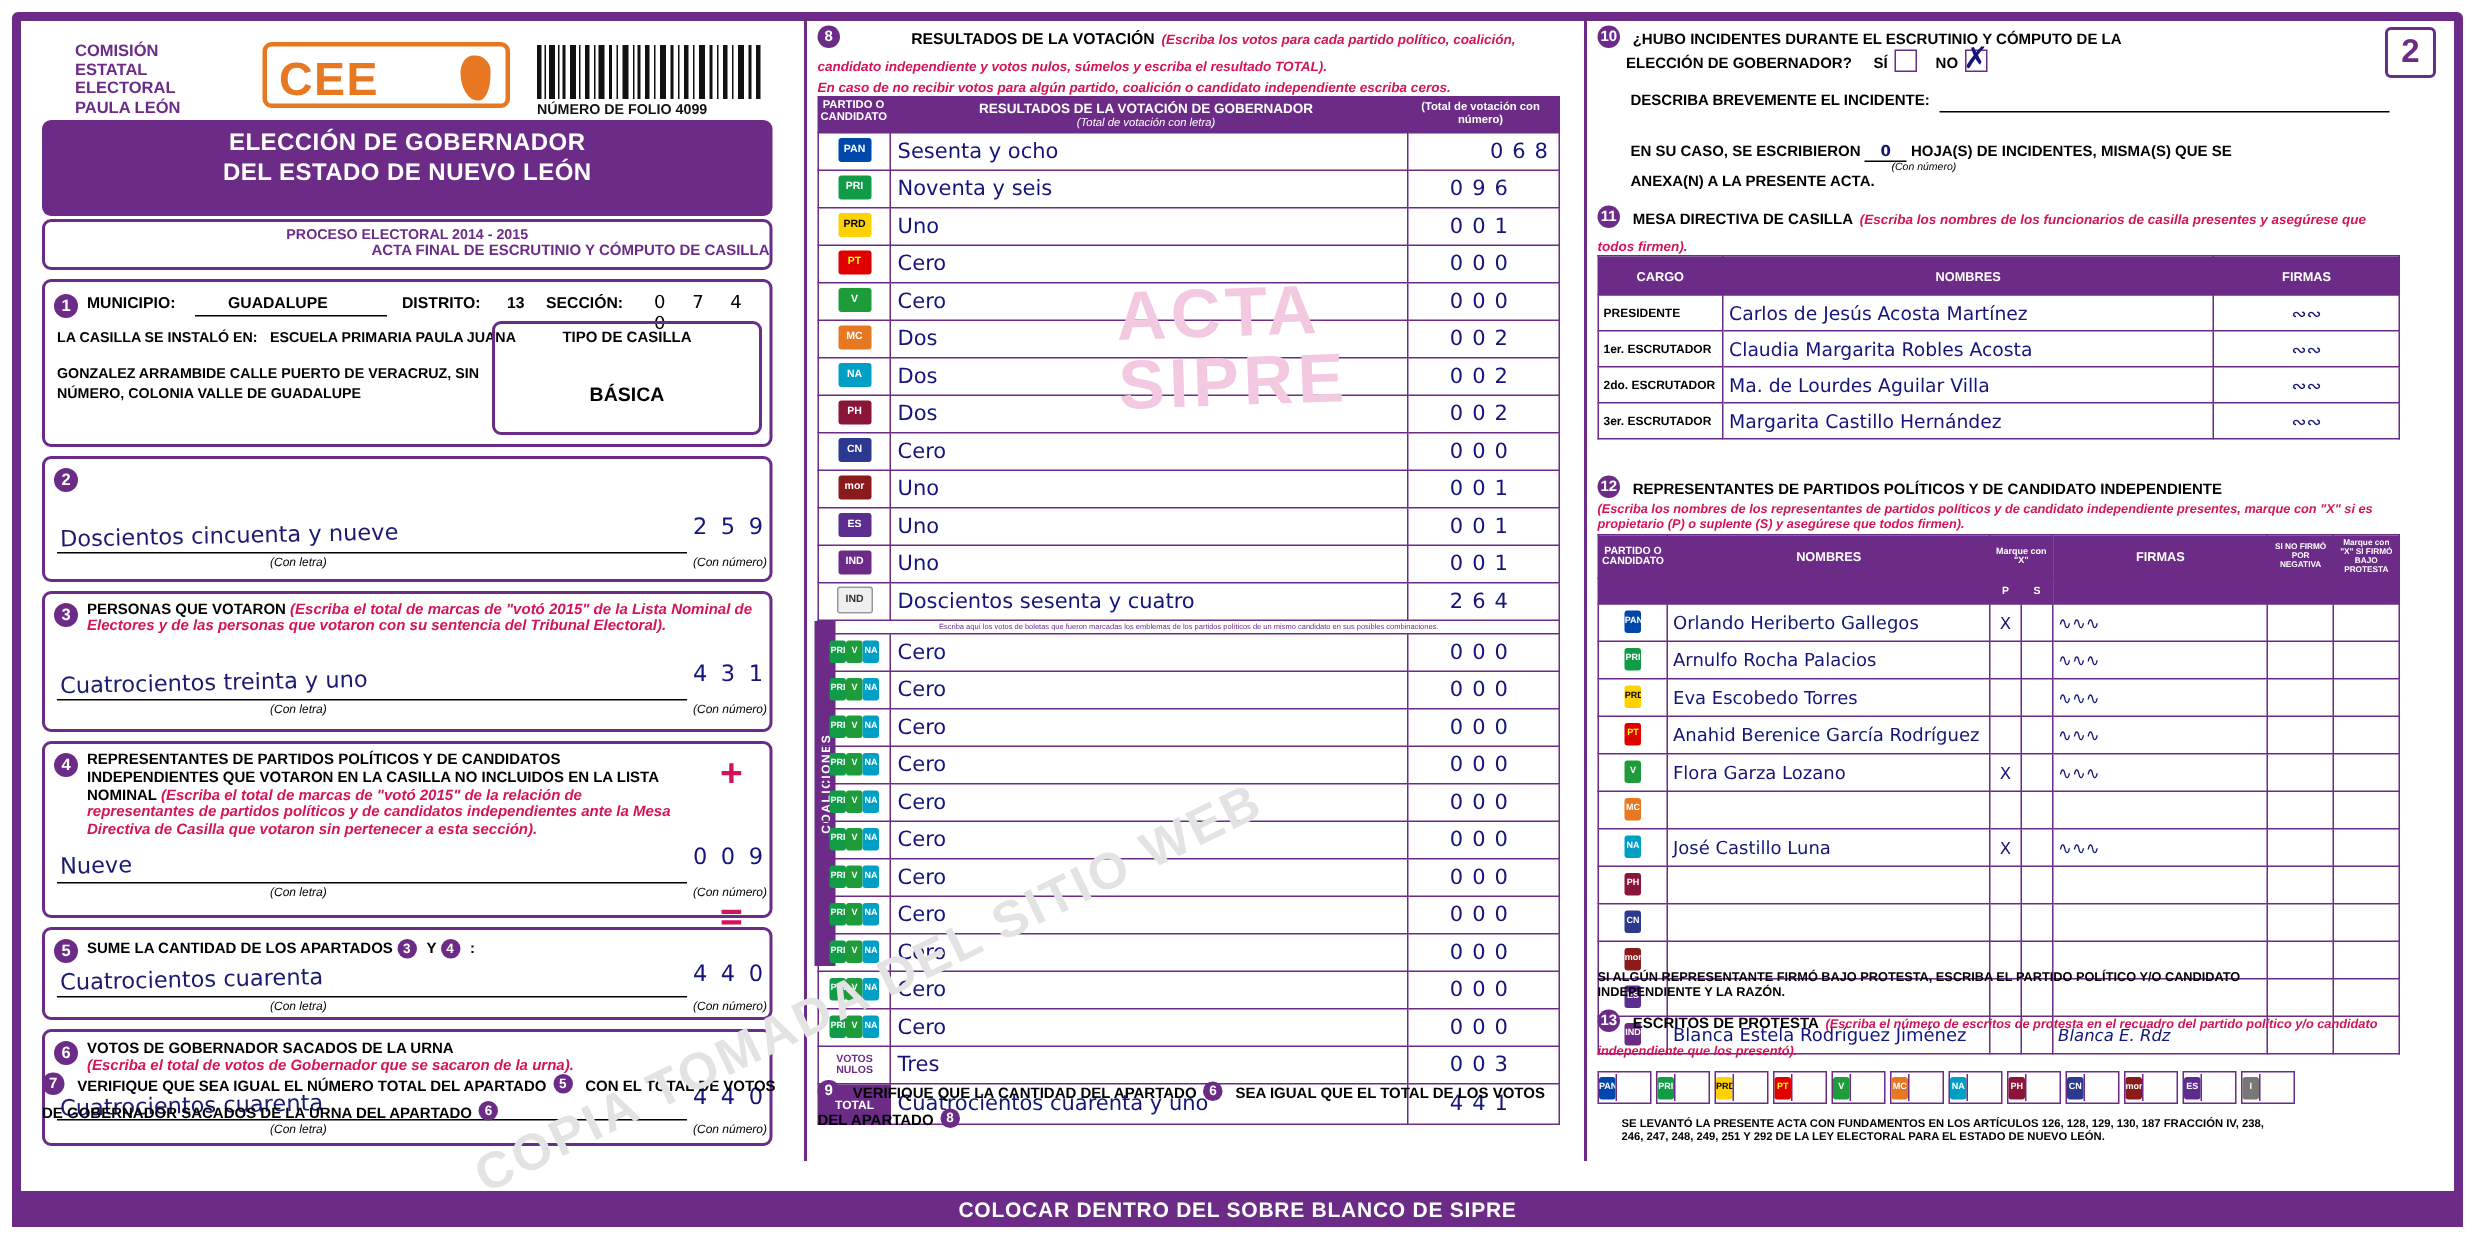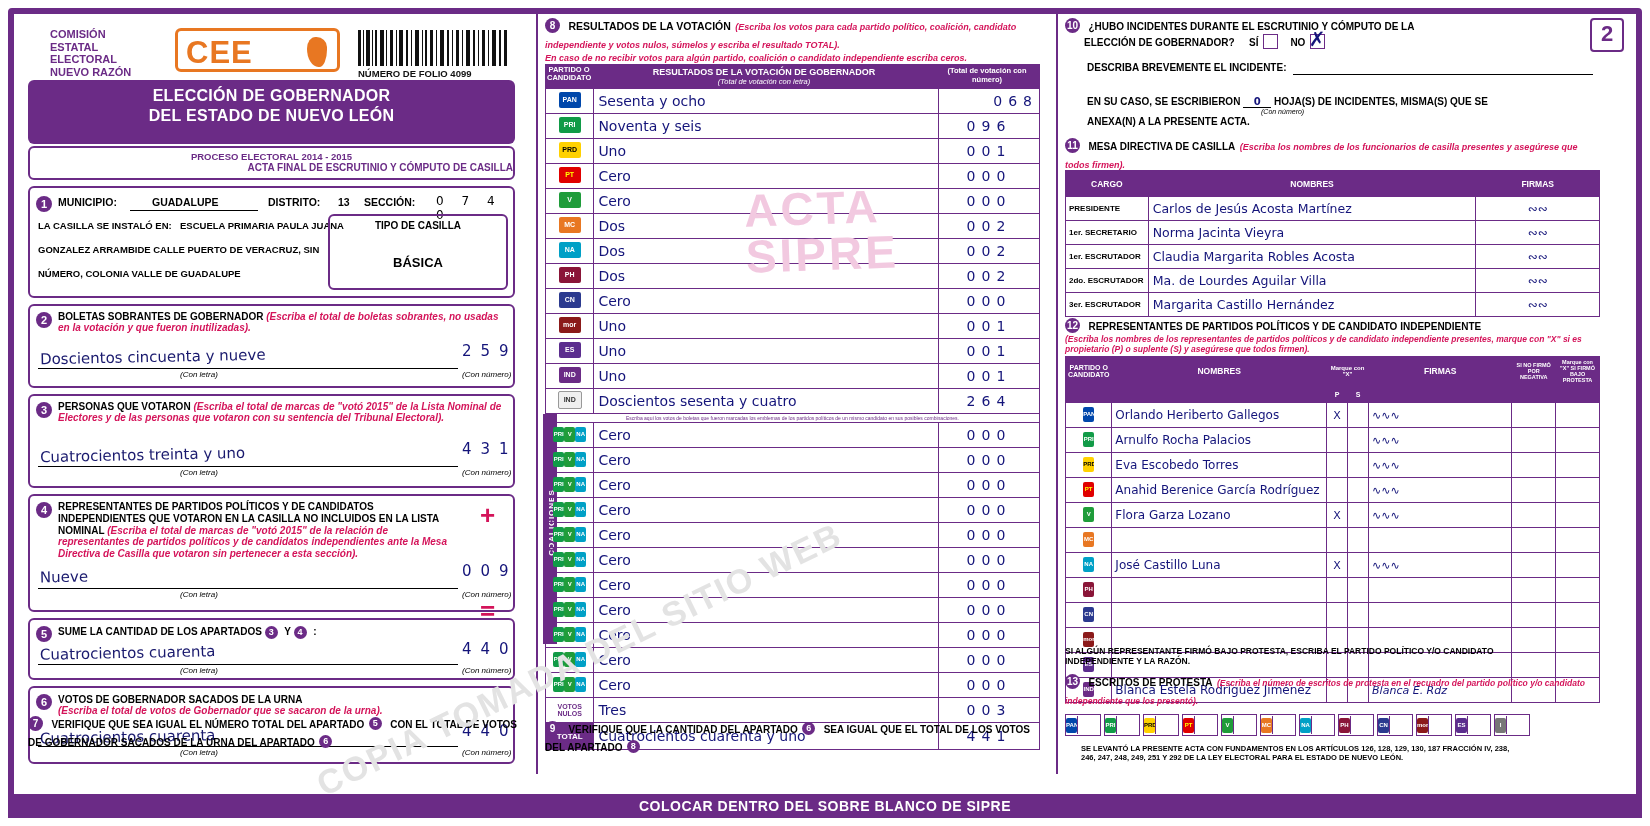--- a/index.html
+++ b/index.html
@@ -130,21 +130,21 @@
 
   <div class="vdiv" style="left:536px;height:760px;"></div>
   <div class="vdiv" style="left:1056px;height:760px;"></div>
 
   <div class="col" id="leftcol">
 
     <div style="position:absolute;left:30px;top:14px;">
       <div class="lbl-head">COMISIÓN</div>
       <div class="lbl-head">ESTATAL</div>
       <div class="lbl-head">ELECTORAL</div>
-      <div class="lbl-head">NUEVO RAZÓN</div>
+      <div class="lbl-head">PAULA LEÓN</div>
     </div>
 
     <div id="cee-logo">
       <span id="cee-text">CEE</span>
       <span id="cee-shape"></span>
     </div>
 
     <div id="barcode">
       <i style="left:0px;width:3px"></i>
         <i style="left:5px;width:1px"></i>
@@ -194,34 +194,30 @@
       <div style="position:absolute;left:122px;top:8px;font-size:10.5px;font-weight:bold;">GUADALUPE</div>
       <div style="position:absolute;left:100px;top:22px;width:128px;border-bottom:1px solid #000;"></div>
       <div style="position:absolute;left:238px;top:8px;font-size:10.5px;font-weight:bold;">DISTRITO:</div>
       <div style="position:absolute;left:308px;top:8px;font-size:10.5px;font-weight:bold;">13</div>
       <div style="position:absolute;left:334px;top:8px;font-size:10.5px;font-weight:bold;">SECCIÓN:</div>
       <div style="position:absolute;left:406px;top:6px;font-size:12px;letter-spacing:7px;font-family:'DejaVu Sans',sans-serif;">0 7 4 0</div>
 
       <div style="position:absolute;left:8px;top:32px;font-size:9.5px;font-weight:bold;">LA CASILLA SE INSTALÓ EN:</div>
       <div style="position:absolute;left:150px;top:32px;font-size:9.5px;font-weight:bold;">ESCUELA PRIMARIA PAULA JUANA</div>
       <div style="position:absolute;left:8px;top:56px;font-size:9.5px;font-weight:bold;">GONZALEZ ARRAMBIDE CALLE PUERTO DE VERACRUZ, SIN</div>
-      <div style="position:absolute;left:8px;top:80px;font-size:9.5px;font-weight:bold;">NÚMERO, COLONIA VALLE DE GUADALUPE</div>
+      <div style="position:absolute;left:8px;top:69px;font-size:9.5px;font-weight:bold;">NÚMERO, COLONIA VALLE DE GUADALUPE</div>
 
       <div style="position:absolute;left:298px;top:26px;width:180px;height:76px;border:2px solid #6b2b86;border-radius:6px;box-sizing:border-box;text-align:center;">
         <div style="font-size:10px;font-weight:bold;padding-top:4px;">TIPO DE CASILLA</div>
         <div style="font-size:13px;font-weight:bold;margin-top:24px;">BÁSICA</div>
       </div>
     </div>
 
     <div class="sec-box" style="left:8px;top:290px;width:487px;height:84px;">
       <div class="sec-num" style="left:6px;top:6px;">2</div>
-      <div style="position:absolute;left:28px;top:5px;width:450px;font-size:10px;font-weight:bold;">
-        <span>BOLETAS SOBRANTES DE GOBERNADOR</span>
-        <span class="red ital" style="font-weight:bold;">(Escriba el total de boletas sobrantes, no usadas en la votación y que fueron inutilizadas).</span>
-      </div>
       <div class="hand" style="position:absolute;left:10px;top:42px;">Doscientos cincuenta y nueve</div>
       <div style="position:absolute;left:8px;top:62px;width:420px;border-bottom:1px solid #000;"></div>
       <div class="con-letra" style="position:absolute;left:150px;top:64px;">(Con letra)</div>
       <div class="digits" style="position:absolute;left:432px;top:36px;">259</div>
       <div class="con-numero" style="position:absolute;left:432px;top:64px;">(Con número)</div>
     </div>
 
     <div class="sec-box" style="left:8px;top:380px;width:487px;height:94px;">
       <div class="sec-num" style="left:6px;top:6px;">3</div>
       <div style="position:absolute;left:28px;top:5px;width:450px;font-size:10px;font-weight:bold;">
@@ -287,21 +283,21 @@
       <span style="font-size:10px;font-weight:bold;">VERIFIQUE QUE SEA IGUAL EL NÚMERO TOTAL DEL APARTADO</span>
       <span class="num-circle" style="width:13px;height:13px;line-height:13px;font-size:9px;">5</span>
       <span style="font-size:10px;font-weight:bold;">CON EL TOTAL DE VOTOS DE GOBERNADOR SACADOS DE LA URNA DEL APARTADO</span>
       <span class="num-circle" style="width:13px;height:13px;line-height:13px;font-size:9px;">6</span>
     </div>
   </div>
 
   <div class="col" id="centercol">
     <div style="position:absolute;left:0;top:2px;width:500px;">
       <span class="num-circle">8</span>
-      <span style="font-size:10.5px;font-weight:bold;">RESULTADOS DE LA VOTACIÓN</span>
+      <span style="font-size:10.5px;font-weight:bold;margin-left:39px;">RESULTADOS DE LA VOTACIÓN</span>
       <span class="red ital" style="font-size:9px;font-weight:bold;">(Escriba los votos para cada partido político, coalición, candidato independiente y votos nulos, súmelos y escriba el resultado TOTAL).</span>
       <div class="red ital" style="font-size:9px;font-weight:bold;margin-top:1px;">En caso de no recibir votos para algún partido, coalición o candidato independiente escriba ceros.</div>
     </div>
 
     <div style="position:absolute;left:0;top:50px;width:495px;height:24px;background:#6b2b86;color:#fff;">
       <div style="position:absolute;left:2px;top:2px;width:44px;font-size:7.5px;font-weight:bold;text-align:center;line-height:1.1;">PARTIDO O CANDIDATO</div>
       <div style="position:absolute;left:50px;top:3px;width:338px;font-size:9px;font-weight:bold;text-align:center;">RESULTADOS DE LA VOTACIÓN DE GOBERNADOR</div>
       <div style="position:absolute;left:50px;top:13px;width:338px;font-size:7.5px;font-style:italic;text-align:center;">(Total de votación con letra)</div>
       <div style="position:absolute;left:392px;top:3px;width:100px;font-size:7.5px;font-weight:bold;text-align:center;line-height:1.15;">(Total de votación con número)</div>
     </div>
@@ -498,25 +494,20 @@
             <tr>
           <th class="hdr-cell" style="width:72px">CARGO</th>
           <th class="hdr-cell" style="width:300px">NOMBRES</th>
           <th class="hdr-cell" style="width:110px">FIRMAS</th>
         </tr>
           </thead>
         <tbody id="mesa-body">
             <tr>
               <td style="font-size:8px;font-weight:bold;padding-left:3px">PRESIDENTE</td>
               <td style="padding:0 4px"><span class="hand2" style="font-size:12.5px">Carlos de Jesús Acosta Martínez</span></td>
-              <td style="text-align:center"><span style="font-family:'DejaVu Sans',sans-serif;color:#14147a;font-size:12px;font-style:italic">∾∾</span></td>
-            </tr>
-            <tr>
-              <td style="font-size:8px;font-weight:bold;padding-left:3px">1er. SECRETARIO</td>
-              <td style="padding:0 4px"><span class="hand2" style="font-size:12.5px">Norma Jacinta Vieyra</span></td>
               <td style="text-align:center"><span style="font-family:'DejaVu Sans',sans-serif;color:#14147a;font-size:12px;font-style:italic">∾∾</span></td>
             </tr>
             <tr>
               <td style="font-size:8px;font-weight:bold;padding-left:3px">1er. ESCRUTADOR</td>
               <td style="padding:0 4px"><span class="hand2" style="font-size:12.5px">Claudia Margarita Robles Acosta</span></td>
               <td style="text-align:center"><span style="font-family:'DejaVu Sans',sans-serif;color:#14147a;font-size:12px;font-style:italic">∾∾</span></td>
             </tr>
             <tr>
               <td style="font-size:8px;font-weight:bold;padding-left:3px">2do. ESCRUTADOR</td>
               <td style="padding:0 4px"><span class="hand2" style="font-size:12.5px">Ma. de Lourdes Aguilar Villa</span></td>

